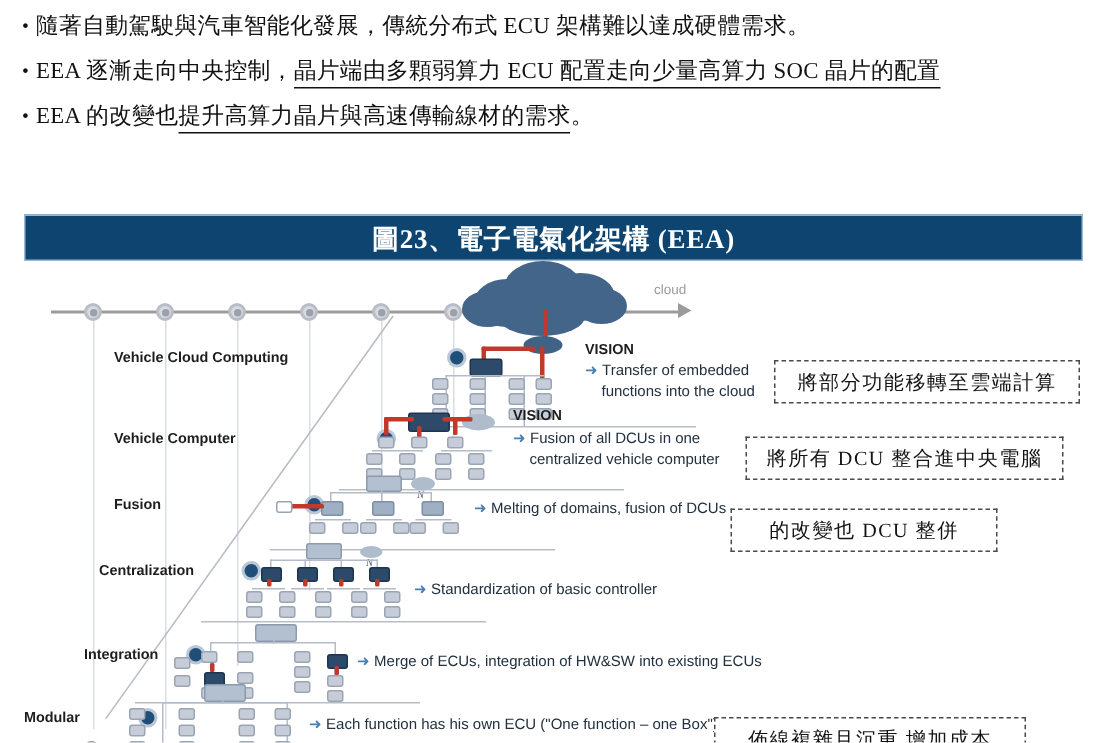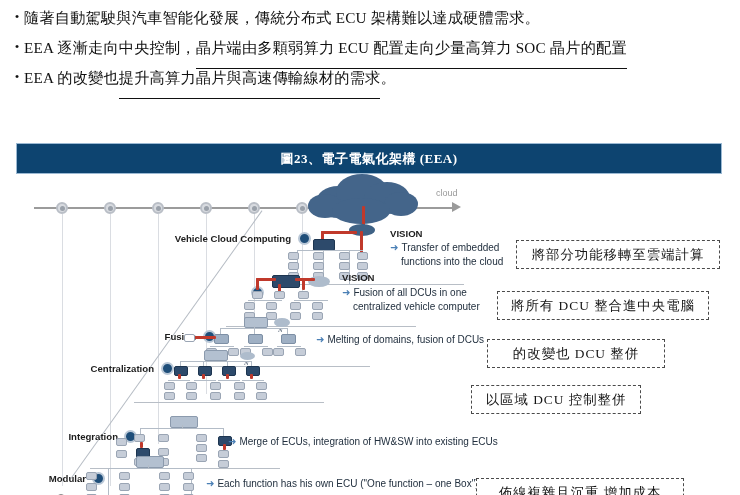--- a/index.html
+++ b/index.html
@@ -14,36 +14,36 @@
   .bullet-dot{
     width:14px;min-width:14px;text-align:center;
     font-size:13px;line-height:21px;color:#111;
   }
   .bullet-body{flex:1;}
   .btext{
     font-size:15.2px;line-height:24px;letter-spacing:.2px;
     font-family:"Liberation Serif","DejaVu Serif",serif;
     color:#111;white-space:nowrap;
   }
-  .u-part{ border-bottom:1px solid #111; padding-bottom:12px; }
+  .u-part{ border-bottom:1px solid #111; padding-bottom:2px; }
   .cont-line{padding-left:14px;}
 
   
   .figure{
     position:absolute;left:16px;top:143px;width:706px;height:346px;
     background:#ffffff;
   }
   .fig-title{
     position:absolute;left:0;top:0;width:706px;height:31px;
     background:#0d4470;border:1px solid #9bb9d3;
     box-sizing:border-box;
     display:flex;align-items:center;justify-content:center;
   }
   .fig-title span{
-    color:#ffffff;font-size:13px;font-weight:bold;letter-spacing:.5px;
+    color:#ffffff;font-size:18px;font-weight:bold;letter-spacing:.5px;
     font-family:"Liberation Serif","DejaVu Serif",serif;
   }
   .fig-body{position:absolute;left:0;top:31px;width:706px;height:315px;background:#fff;}
 
   
   .tl-axis{position:absolute;left:18px;top:33px;width:420px;height:2px;background:#9b9b9b;}
   .tl-arrow{
     position:absolute;left:436px;top:28px;width:0;height:0;
     border-top:5px solid transparent;border-bottom:5px solid transparent;
     border-left:9px solid #9b9b9b;
@@ -68,21 +68,21 @@
 
   
   .diag{
     position:absolute;background:#b6bcc4;height:1px;
     transform-origin:0 0;
   }
   .stage-row{position:absolute;left:0;width:706px;height:52px;}
   .stage-label{
     position:absolute;font-size:9.6px;font-weight:bold;color:#1d1d1d;
     font-family:"Liberation Sans","DejaVu Sans",sans-serif;
-    white-space:nowrap;text-align:right;
+    white-space:nowrap;
   }
   .stage-marker{
     position:absolute;width:13px;height:13px;border-radius:50%;
     background:#1f4e79;border:2px solid #b9c7d6;box-sizing:border-box;
   }
   .stage-marker.hollow{background:#fff;border:1.5px solid #8d8d8d;width:10px;height:10px;}
   .stage-rule{position:absolute;height:1px;background:#b8bec6;}
 
   
   .blk{position:absolute;border-radius:2px;}
@@ -238,20 +238,21 @@
       <div class="blk small" style="left:341px;top:48px"></div>
 
       <div class="vision-kw" style="left:374px;top:4px">VISION</div>
       <div class="en-line" style="left:374px;top:18px"><span class="en-arrow">➜</span><span>Transfer of embedded</span></div>
       <div class="en-line" style="left:385px;top:32px">functions into  the cloud</div>
 
       <div class="stage-rule" style="left:258px;top:60px;width:190px"></div>
     </div>
 
     <div class="stage-row" style="top:96px">
+      <div class="stage-label" style="left:60px;top:17px;width:168px">Vehicle Computer</div>
       <div class="stage-marker" style="left:235px;top:16px"></div>
 
       <div class="cloud-lite" style="left:292px;top:6px"></div>
       <div class="blk dark" style="left:256px;top:5px;width:26px;height:11px"></div>
       <div class="wire red" style="left:240px;top:8px;width:20px"></div>
       <div class="wire redv" style="left:240px;top:8px;height:12px"></div>
       <div class="wire red" style="left:279px;top:8px;width:20px"></div>
       <div class="wire redv" style="left:262px;top:14px;height:8px"></div>
       <div class="wire redv" style="left:286px;top:8px;height:12px"></div>
 
@@ -300,21 +301,21 @@
       <div class="blk small" style="left:224px;top:24px"></div>
       <div class="blk small" style="left:246px;top:24px"></div>
       <div class="blk small" style="left:257px;top:24px"></div>
       <div class="blk small" style="left:279px;top:24px"></div>
 
       <div class="en-line" style="left:300px;top:10px"><span class="en-arrow">➜</span><span>Melting of domains, fusion of DCUs</span></div>
 
       <div class="stage-rule" style="left:164px;top:42px;width:190px"></div>
     </div>
 
-    <div class="stage-row" style="top:180px">
+    <div class="stage-row" style="top:192px">
       <div class="stage-label" style="left:50px;top:9px;width:88px">Centralization</div>
       <div class="stage-marker" style="left:145px;top:8px"></div>
 
       <div class="blk wide" style="left:188px;top:-4px"></div>
       <div class="cloud-lite" style="left:224px;top:-2px;width:15px;height:8px"></div>
       <div class="n-mark" style="left:228px;top:5px">N</div>
       <div class="wire" style="left:164px;top:7px;width:72px;height:1px"></div>
       <div class="wire" style="left:164px;top:7px;width:1px;height:6px"></div>
       <div class="wire" style="left:187px;top:7px;width:1px;height:6px"></div>
       <div class="wire" style="left:211px;top:7px;width:1px;height:6px"></div>
@@ -335,20 +336,21 @@
       <div class="blk small" style="left:148px;top:38px"></div>
       <div class="blk small" style="left:170px;top:28px"></div>
       <div class="blk small" style="left:170px;top:38px"></div>
       <div class="blk small" style="left:194px;top:28px"></div>
       <div class="blk small" style="left:194px;top:38px"></div>
       <div class="blk small" style="left:218px;top:28px"></div>
       <div class="blk small" style="left:218px;top:38px"></div>
       <div class="blk small" style="left:240px;top:28px"></div>
       <div class="blk small" style="left:240px;top:38px"></div>
 
+      <div class="en-line" style="left:260px;top:22px"><span class="en-arrow">➜</span><span>Standardization of basic controller</span></div>
 
       <div class="stage-rule" style="left:118px;top:48px;width:190px"></div>
     </div>
 
     <div class="stage-row" style="top:248px">
       <div class="stage-label" style="left:40px;top:9px;width:62px">Integration</div>
       <div class="stage-marker" style="left:108px;top:8px"></div>
 
       <div class="blk wide" style="left:154px;top:-6px;width:26px;height:10px"></div>
       <div class="wire" style="left:124px;top:6px;width:84px;height:1px"></div>
@@ -365,21 +367,21 @@
       <div class="wire redv" style="left:124px;top:20px;height:6px"></div>
       <div class="wire redv" style="left:207px;top:22px;height:6px"></div>
       <div class="blk small" style="left:100px;top:16px"></div>
       <div class="blk small" style="left:100px;top:28px"></div>
       <div class="blk small" style="left:142px;top:26px"></div>
       <div class="blk small" style="left:142px;top:36px"></div>
       <div class="blk small" style="left:118px;top:36px"></div>
       <div class="blk small" style="left:202px;top:28px"></div>
       <div class="blk small" style="left:202px;top:38px"></div>
 
-      <div class="en-line" style="left:212px;top:14px"><span class="en-arrow">➜</span><span>Merge of ECUs, integration of HW&amp;SW into existing ECUs</span></div>
+      <div class="en-line" style="left:222px;top:14px"><span class="en-arrow">➜</span><span>Merge of ECUs, integration of HW&amp;SW into existing ECUs</span></div>
 
       <div class="stage-rule" style="left:74px;top:46px;width:190px"></div>
     </div>
 
     <div class="stage-row" style="top:290px">
       <div class="stage-label" style="left:0px;top:9px;width:70px">Modular</div>
       <div class="stage-marker" style="left:76px;top:8px"></div>
       <div class="stage-marker hollow" style="left:40px;top:30px"></div>
 
       <div class="blk wide" style="left:120px;top:-8px;width:26px;height:10px"></div>
@@ -400,17 +402,16 @@
       <div class="blk small" style="left:167px;top:19px"></div>
       <div class="blk small" style="left:167px;top:30px"></div>
 
       <div class="en-line" style="left:190px;top:14px"><span class="en-arrow">➜</span><span>Each function has his own ECU ("One function – one Box")</span></div>
 
     </div>
 
     <div class="anno" style="left:481px;top:117px;width:212px">將所有 DCU 整合進中央電腦</div>
     <div class="anno" style="left:500px;top:66px;width:204px">將部分功能移轉至雲端計算</div>
     <div class="anno" style="left:471px;top:165px;width:178px">的改變也 DCU 整併</div>
-    <div class="anno" style="left:455px;top:211px;width:170px">以區域 DCU 控制整併</div>
     <div class="anno" style="left:460px;top:304px;width:208px">佈線複雜且沉重 增加成本</div>
 
   </div>
 </div>
 
 </body></html>

